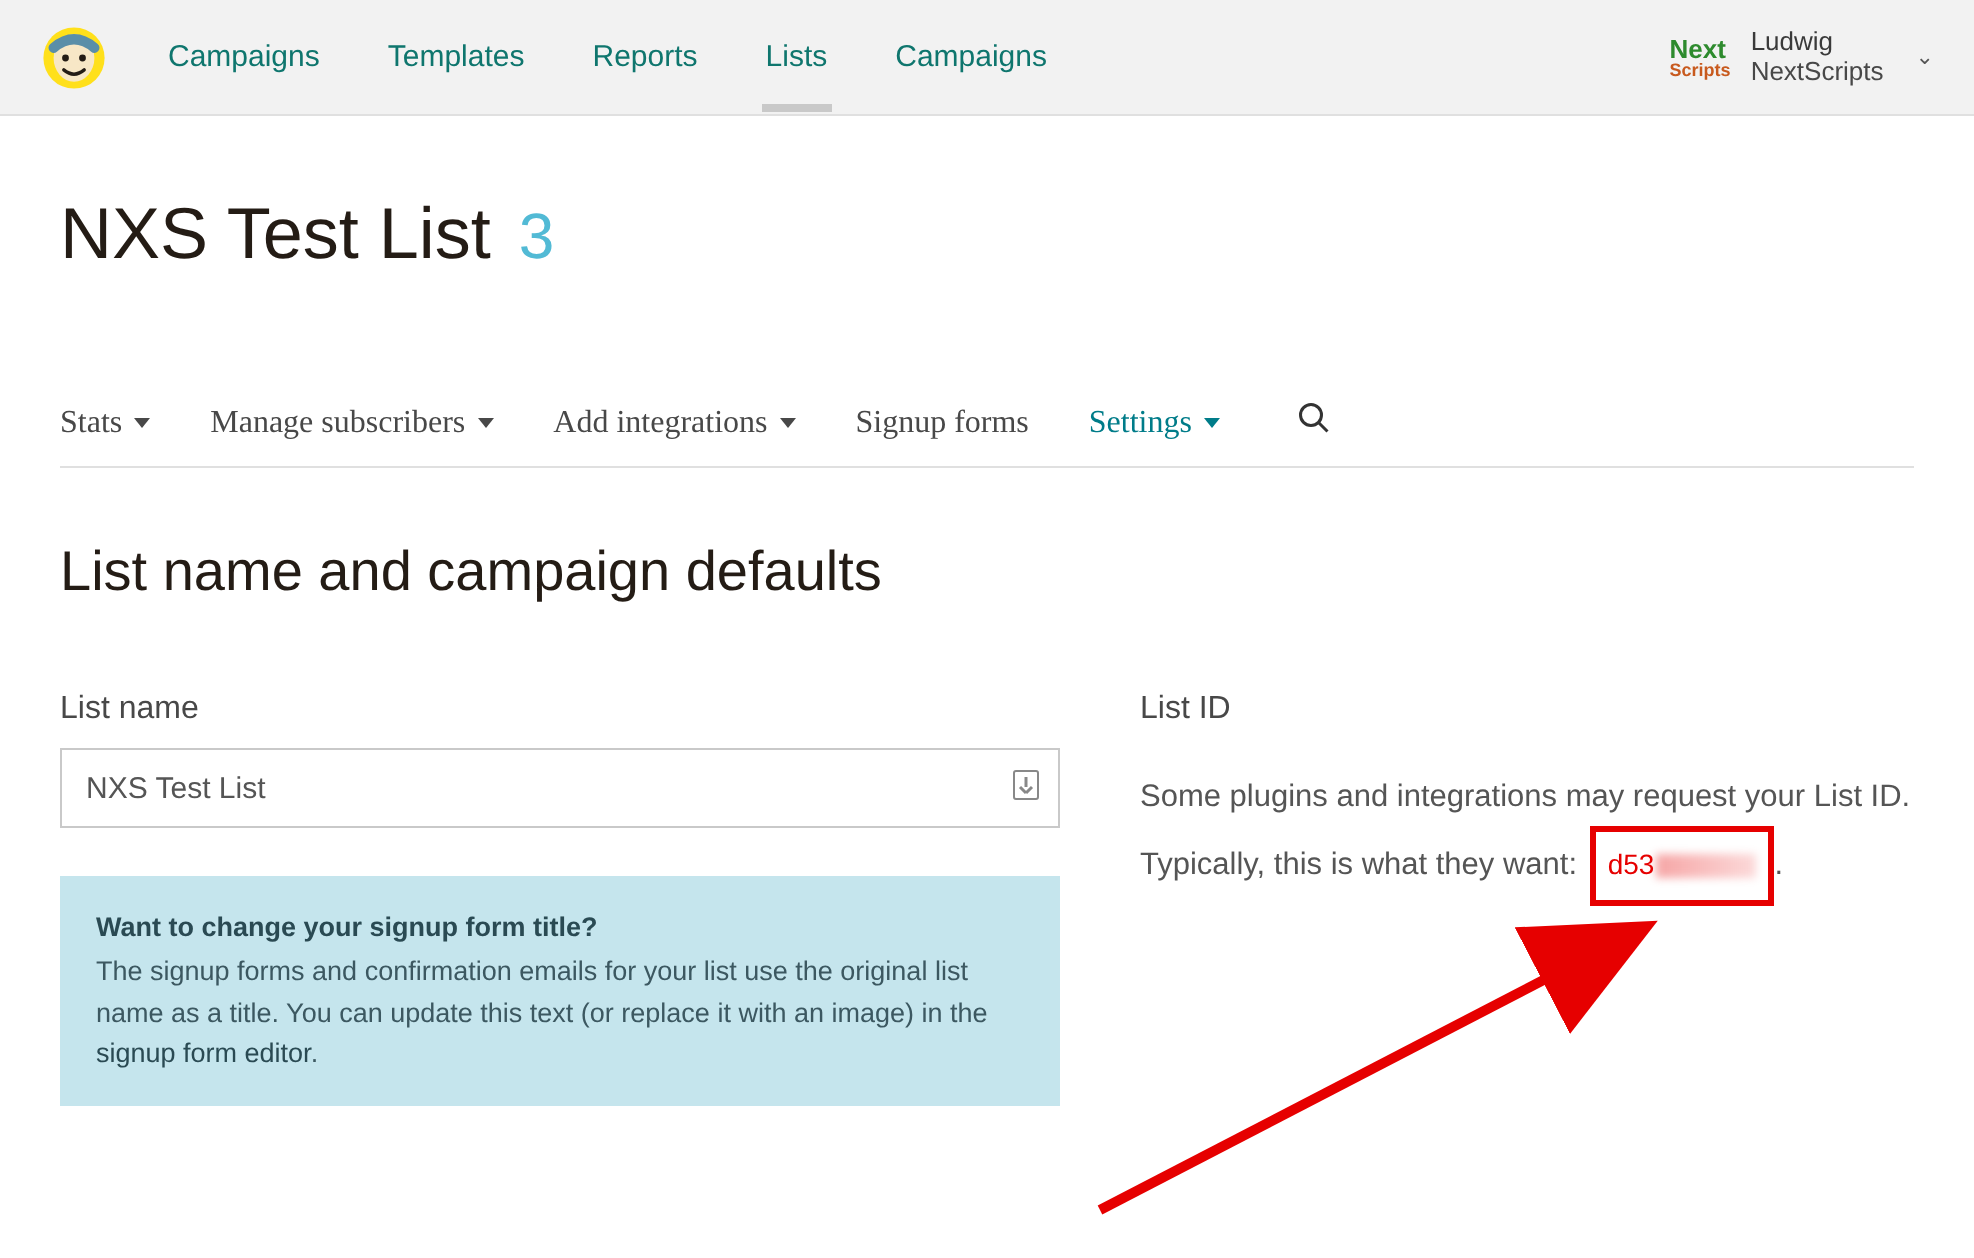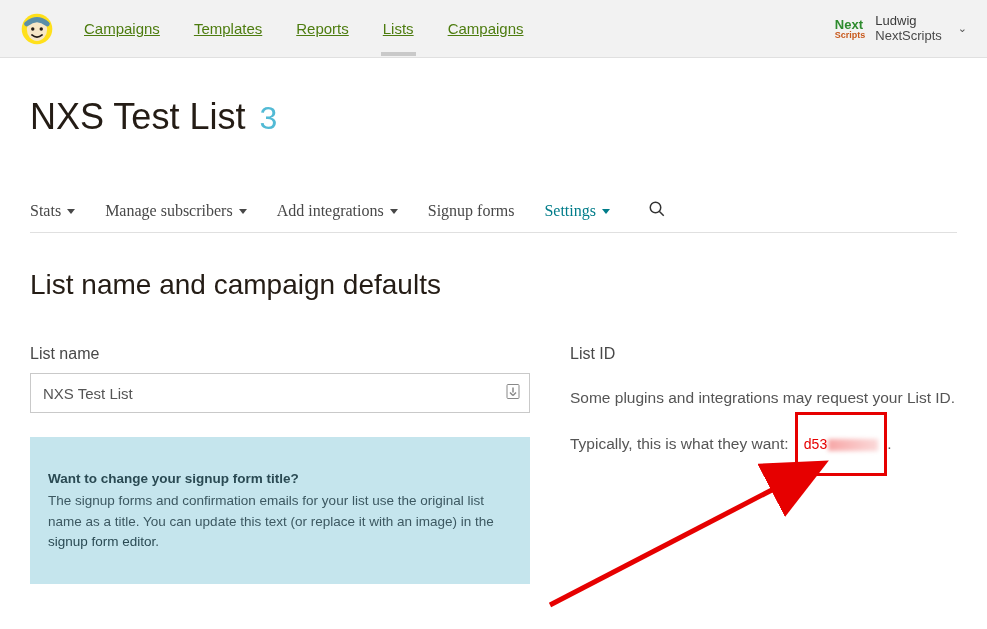--- a/index.html
+++ b/index.html
@@ -25,25 +25,24 @@
     width: 34px; height: 34px;
     margin-right: 18px;
     display: flex; align-items: center; justify-content: center;
   }
   .logo svg { width: 34px; height: 34px; }
   .nav-items { display: flex; gap: 10px; }
   .nav-item {
     padding: 0 12px;
     height: 54px;
     display: flex; align-items: center;
-    color: #4d7c0f;
+    color: #0f766e;
     font-size: 15px;
     cursor: pointer;
     position: relative;
-    text-decoration: underline;
   }
   .nav-item.active::after {
     content: "";
     position: absolute;
     bottom: 0; left: 10px; right: 10px;
     height: 4px;
     background: #c9c9c9;
   }
   .account {
     margin-left: auto;
@@ -141,34 +140,34 @@
   .input-wrap .suffix-icon {
     position: absolute;
     right: 10px; top: 50%; transform: translateY(-50%);
     color: #888; font-size: 14px;
     pointer-events: none;
   }
 
   .info-box {
     margin-top: 24px;
     background: #c5e5ed;
-    padding: 32px 18px;
+    padding: 16px 18px;
     font-size: 13.5px;
     color: #3c5861;
     line-height: 1.5;
   }
   .info-box .q { font-weight: 600; color: #2a4a53; display: block; margin-bottom: 2px; }
   .info-box a { color: #2a4a53; cursor: pointer; }
 
   .col-right .field-label { margin-bottom: 20px; }
   .right-text { font-size: 15.5px; color: #555; line-height: 1.9; }
   .listid-box {
     display: inline-block;
     border: 3px solid #e60000;
-    padding: 14px 6px;
+    padding: 2px 6px;
     margin-left: 2px;
     vertical-align: baseline;
   }
   .listid-value { color: #e60000; font-weight: 500; font-size: 14px; }
   .listid-blur {
     display: inline-block;
     width: 50px; height: 12px;
     background: linear-gradient(90deg, rgba(230,0,0,0.35), rgba(230,0,0,0.15));
     filter: blur(2px);
     vertical-align: middle;

